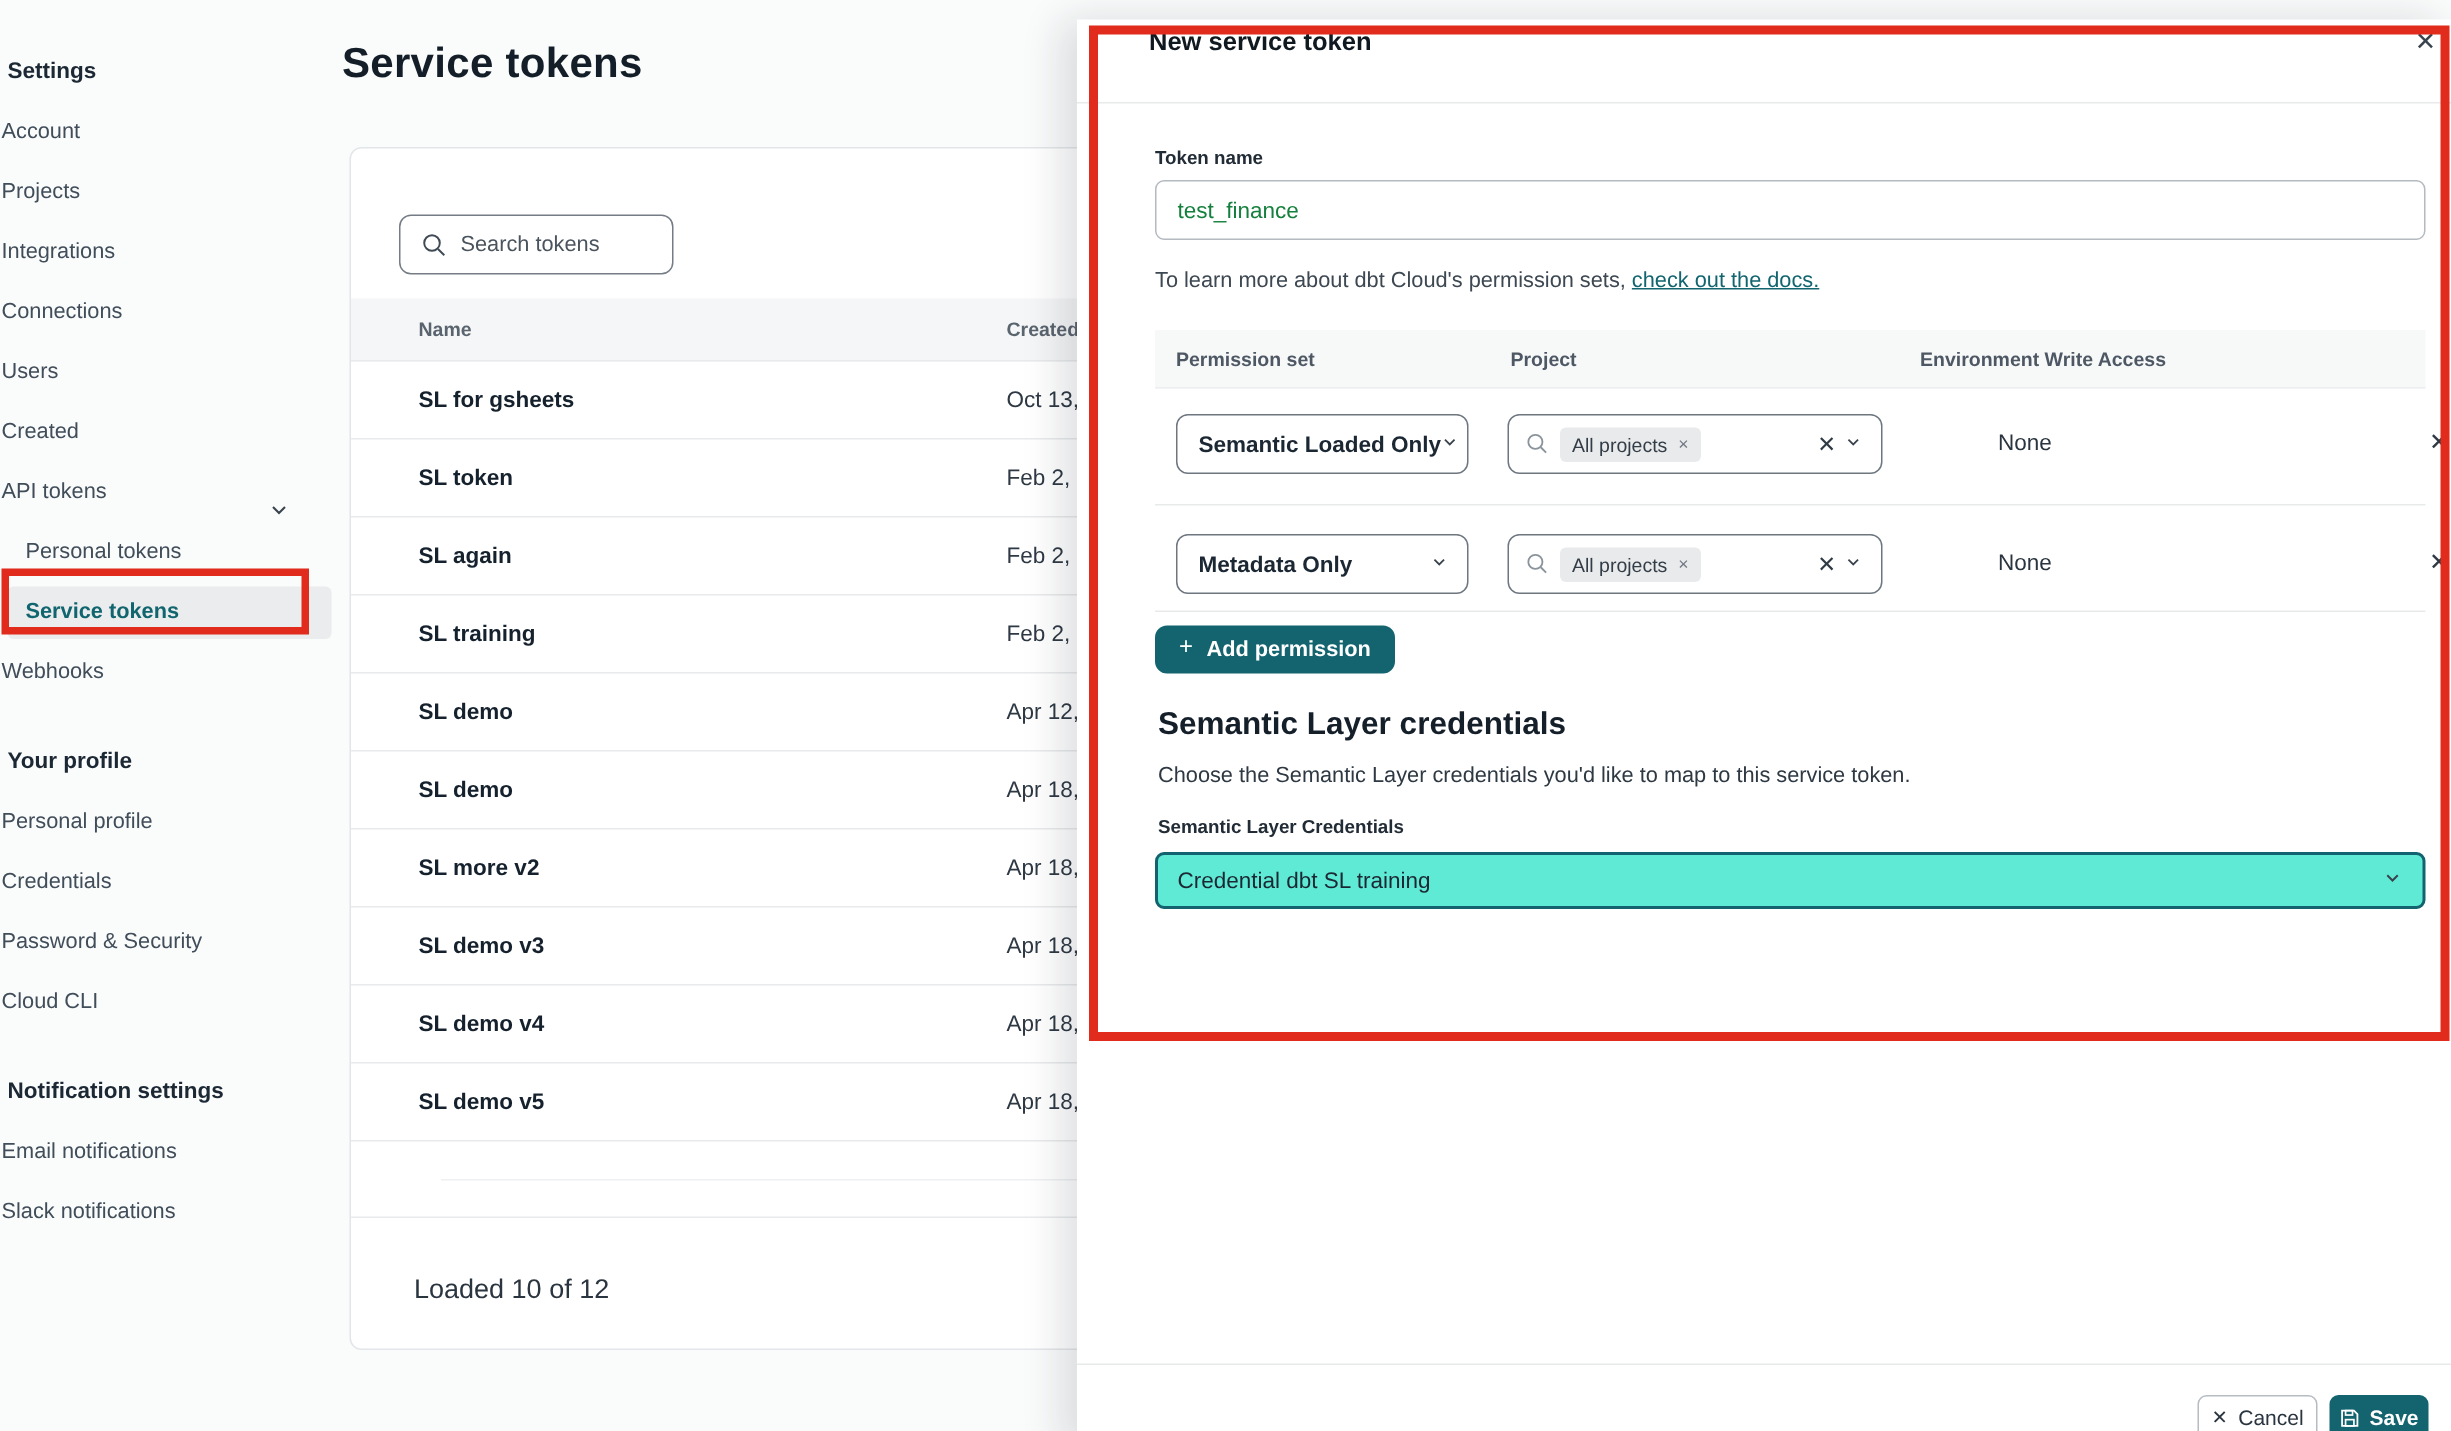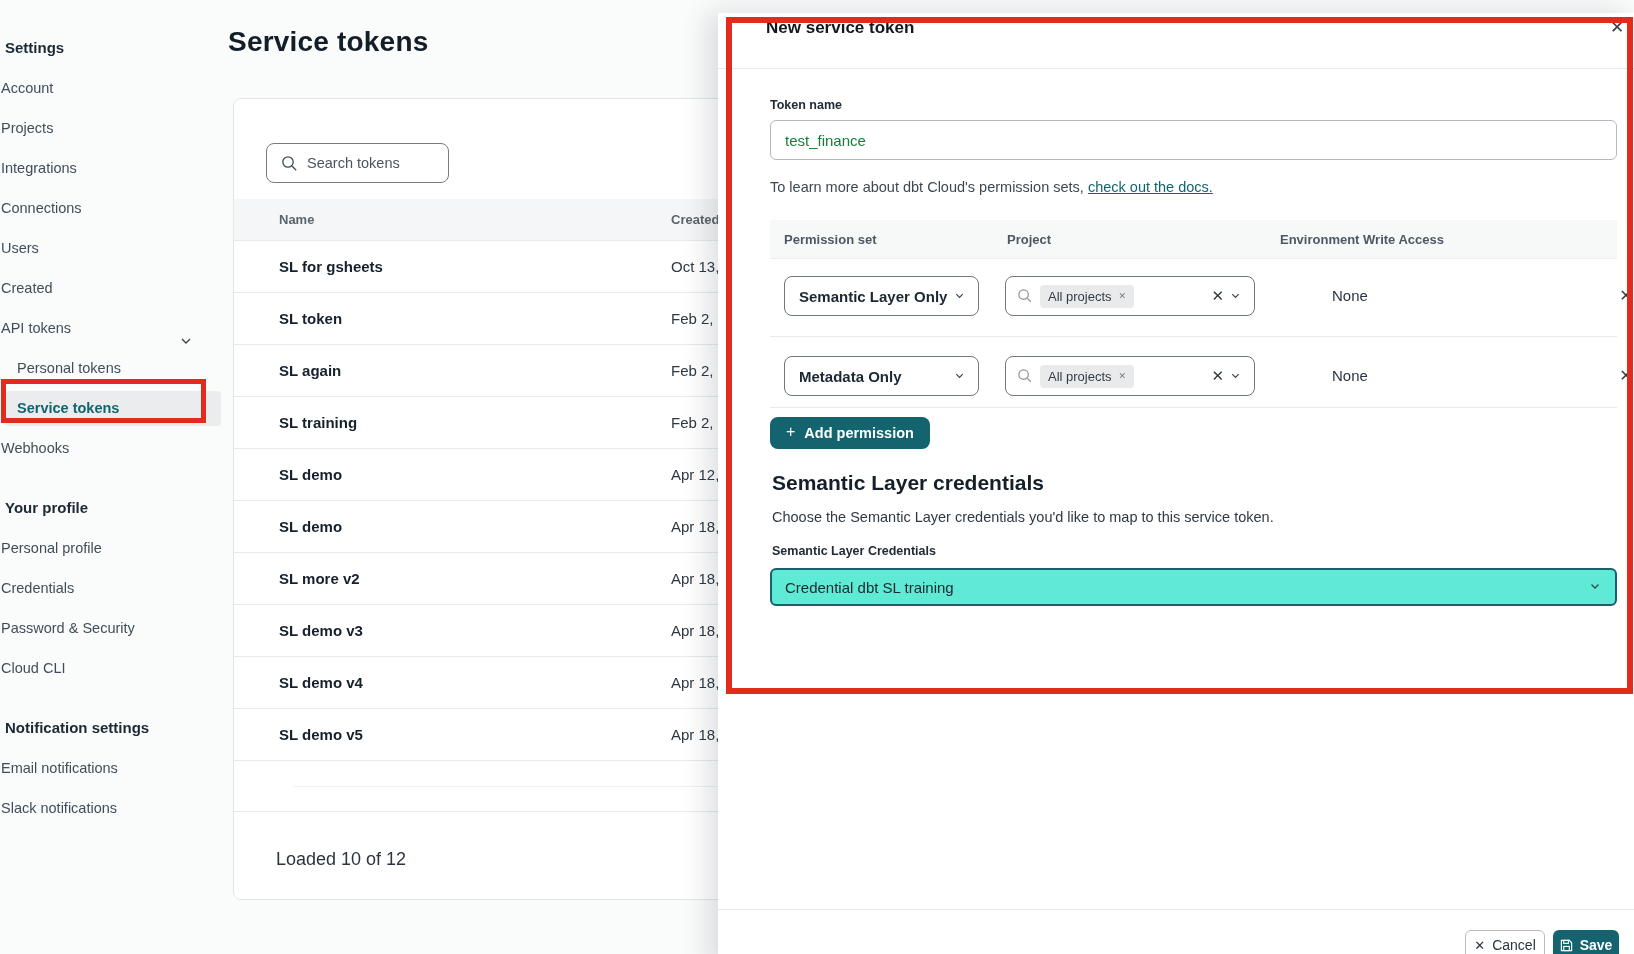--- a/index.html
+++ b/index.html
@@ -194,21 +194,21 @@
     </div>
 
     <div class="perm-head">
       <span class="perm-col" style="left:14px;">Permission set</span>
       <span class="perm-col" style="left:237px;">Project</span>
       <span class="perm-col" style="left:510px;">Environment Write Access</span>
     </div>
 
     <div class="abs" style="left:52px; top:263px; width:847px; height:40px;">
       <div class="dd" style="left:14px; width:195px;">
-        <span class="dd-label">Semantic Layer Only</span>
+        <span class="dd-label">Semantic Loaded Only</span>
         <span class="chev"><svg width="11" height="11" viewBox="0 0 12 12">
               <path d="M2.5 4.5 L6 8 L9.5 4.5" fill="none" stroke="#39434d" stroke-width="1.3"></path>
             </svg></span>
       </div>
       <div class="dd proj" style="left:235px; width:250px;">
         <span style="display:flex;">
           <svg width="16" height="16" viewBox="0 0 17 17">
               <circle cx="7" cy="7" r="5" fill="none" stroke="#8a939c" stroke-width="1.3"></circle>
               <line x1="10.8" y1="10.8" x2="14.6" y2="14.6" stroke="#8a939c" stroke-width="1.3"></line>
             </svg>

